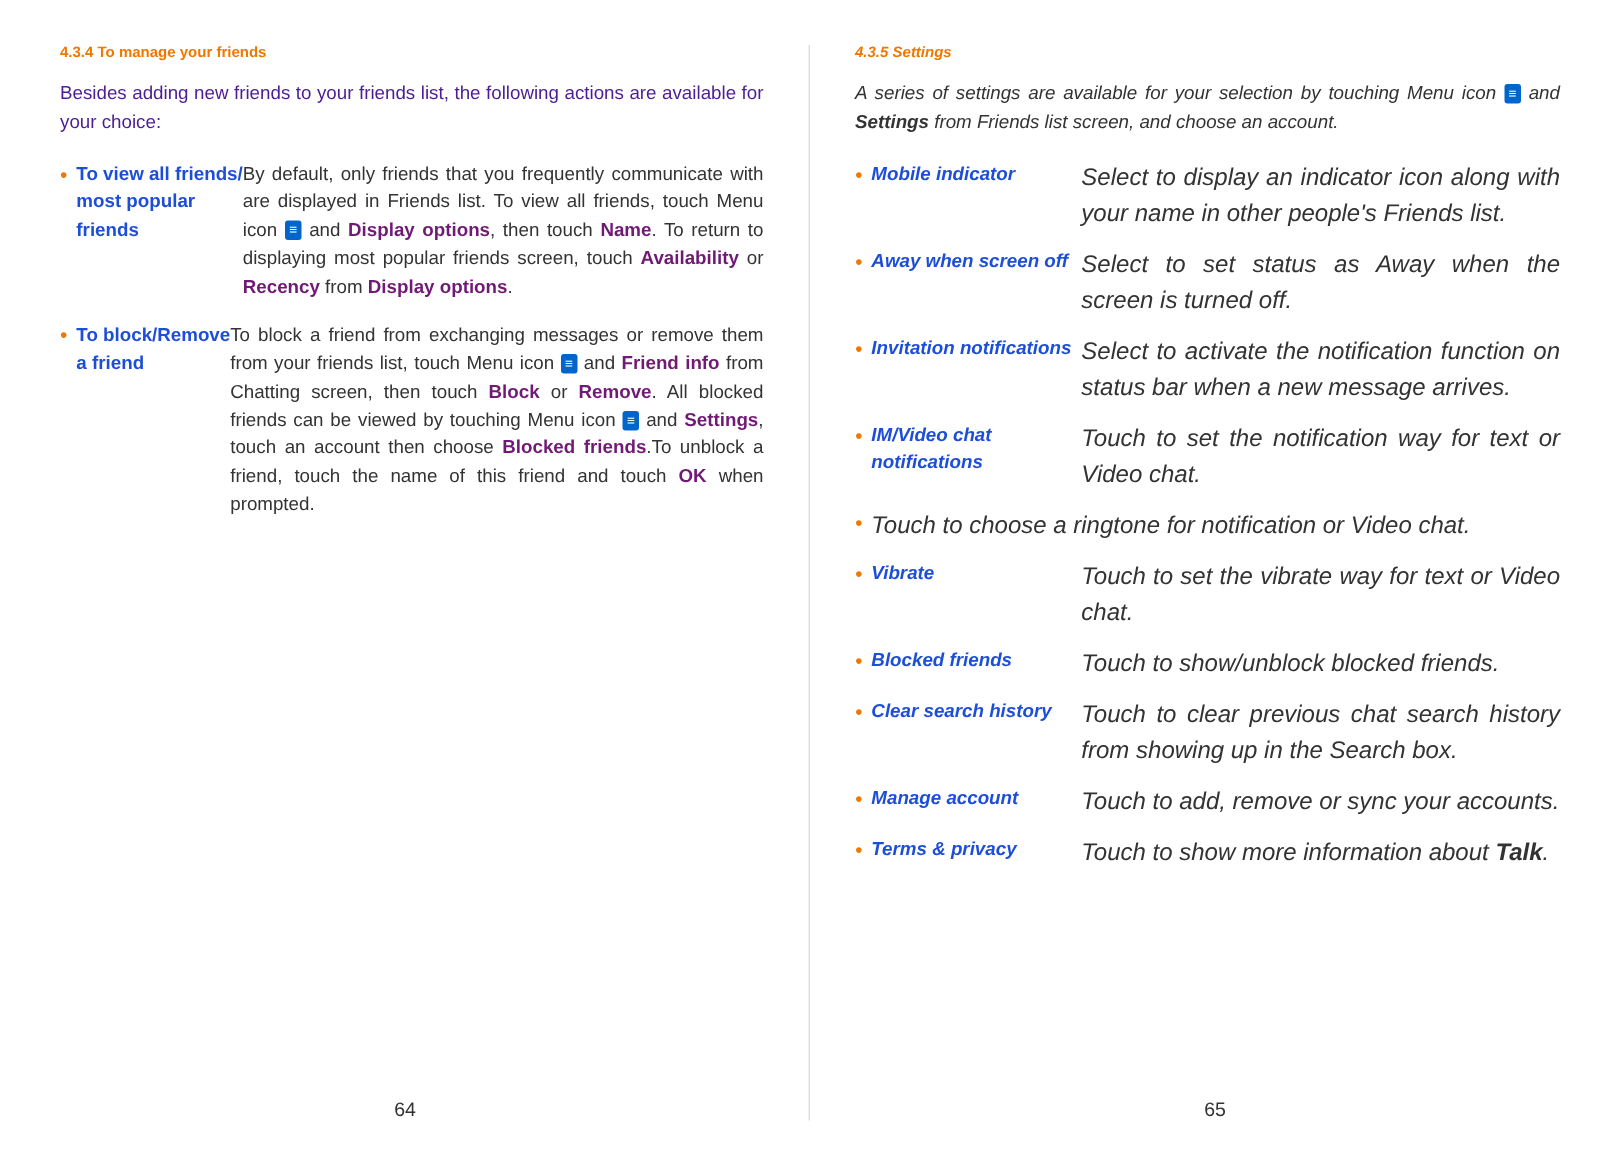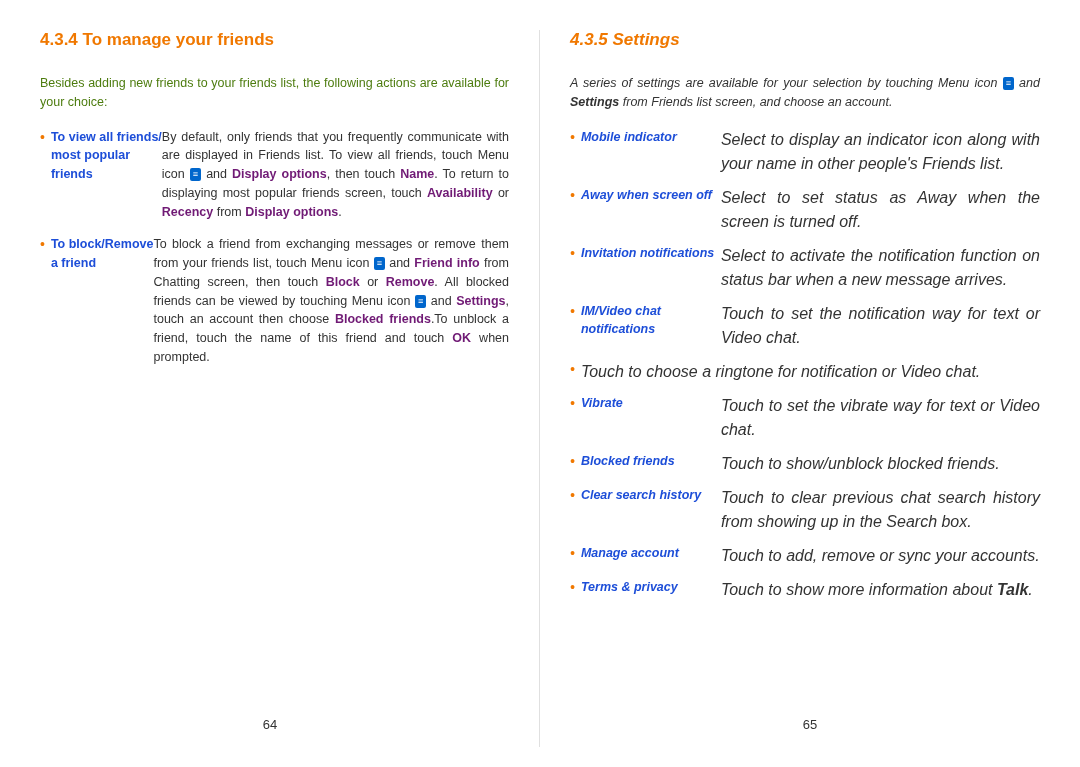--- a/index.html
+++ b/index.html
@@ -32,28 +32,28 @@
     }
 
     .right-column {
       width: 50%;
       padding-left: 30px;
       font-style: italic;
     }
 
     .section-title {
       color: #f07800;
-      font-size: 17px;
-      font-weight: bold;
-      margin-bottom: 24px;
+      font-size: 10px;
+      font-weight: bold;
+      margin-bottom: 12px;
     }
 
     .intro-text {
       font-size: 12.5px;
-      color: #4d7c0f;
+      color: #4c1d95;
       line-height: 1.5;
       margin-bottom: 16px;
       text-align: justify;
     }
 
     .bullet-list {
       list-style: none;
       padding: 0;
     }
 
@@ -149,21 +149,21 @@
     .intro-right {
       font-size: 12.5px;
       color: #333;
       line-height: 1.5;
       margin-bottom: 16px;
       text-align: justify;
     }
 
     .page-footer {
       position: absolute;
-      bottom: 35px;
+      bottom: 20px;
       left: 0;
       width: 1080px;
       display: flex;
       justify-content: space-around;
     }
 
     .page-number {
       font-size: 13px;
       color: #333;
     }

